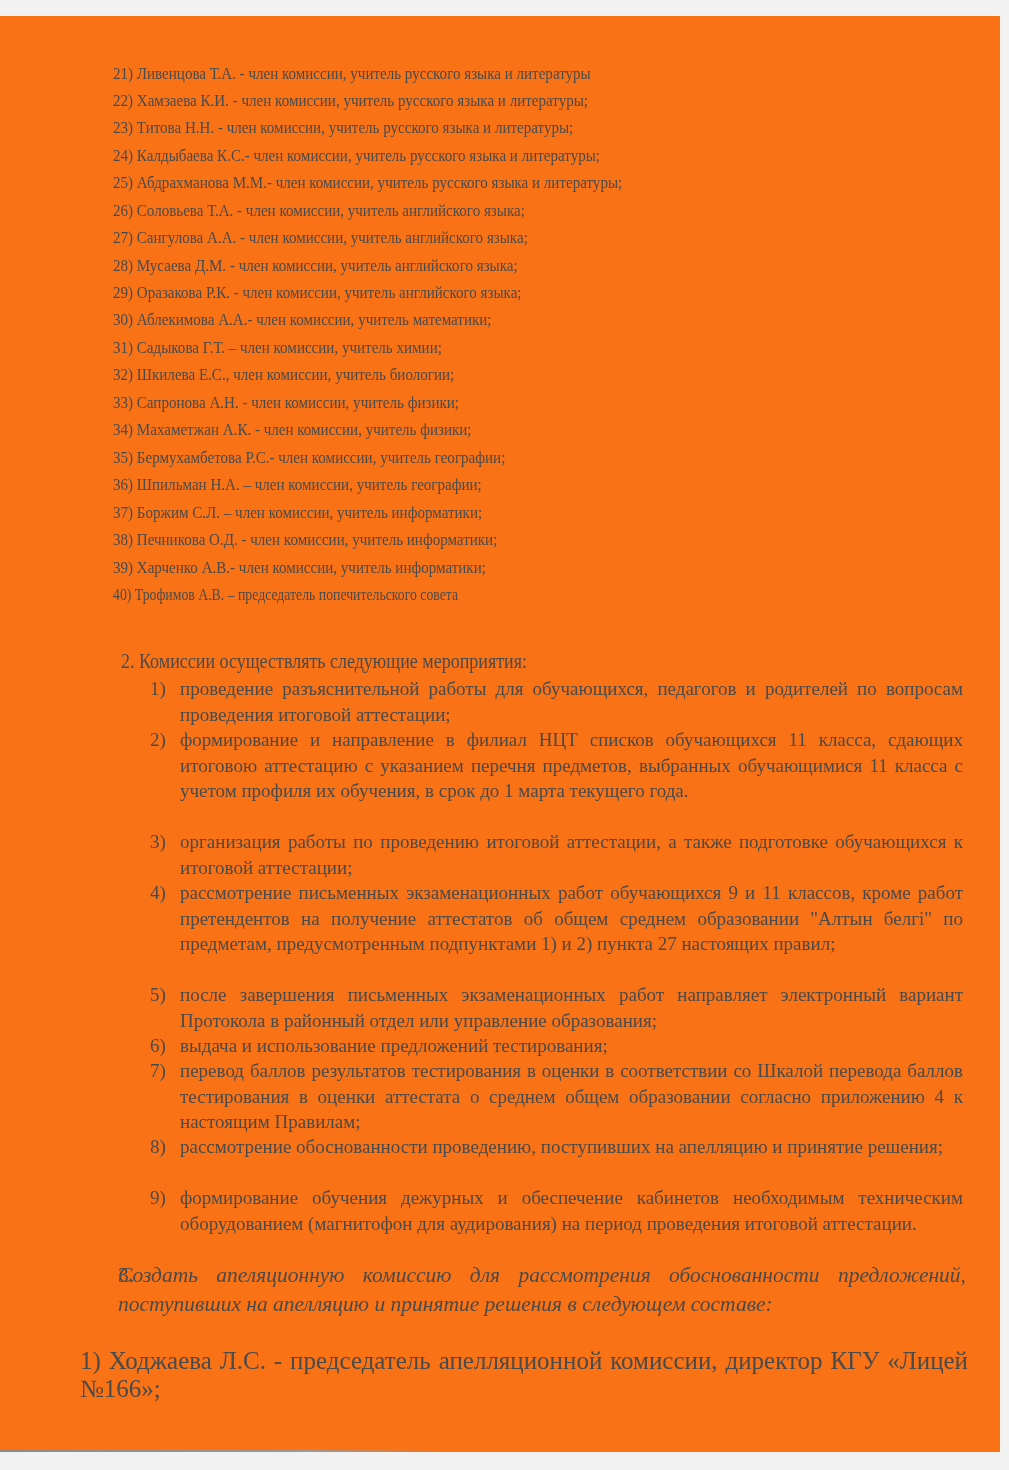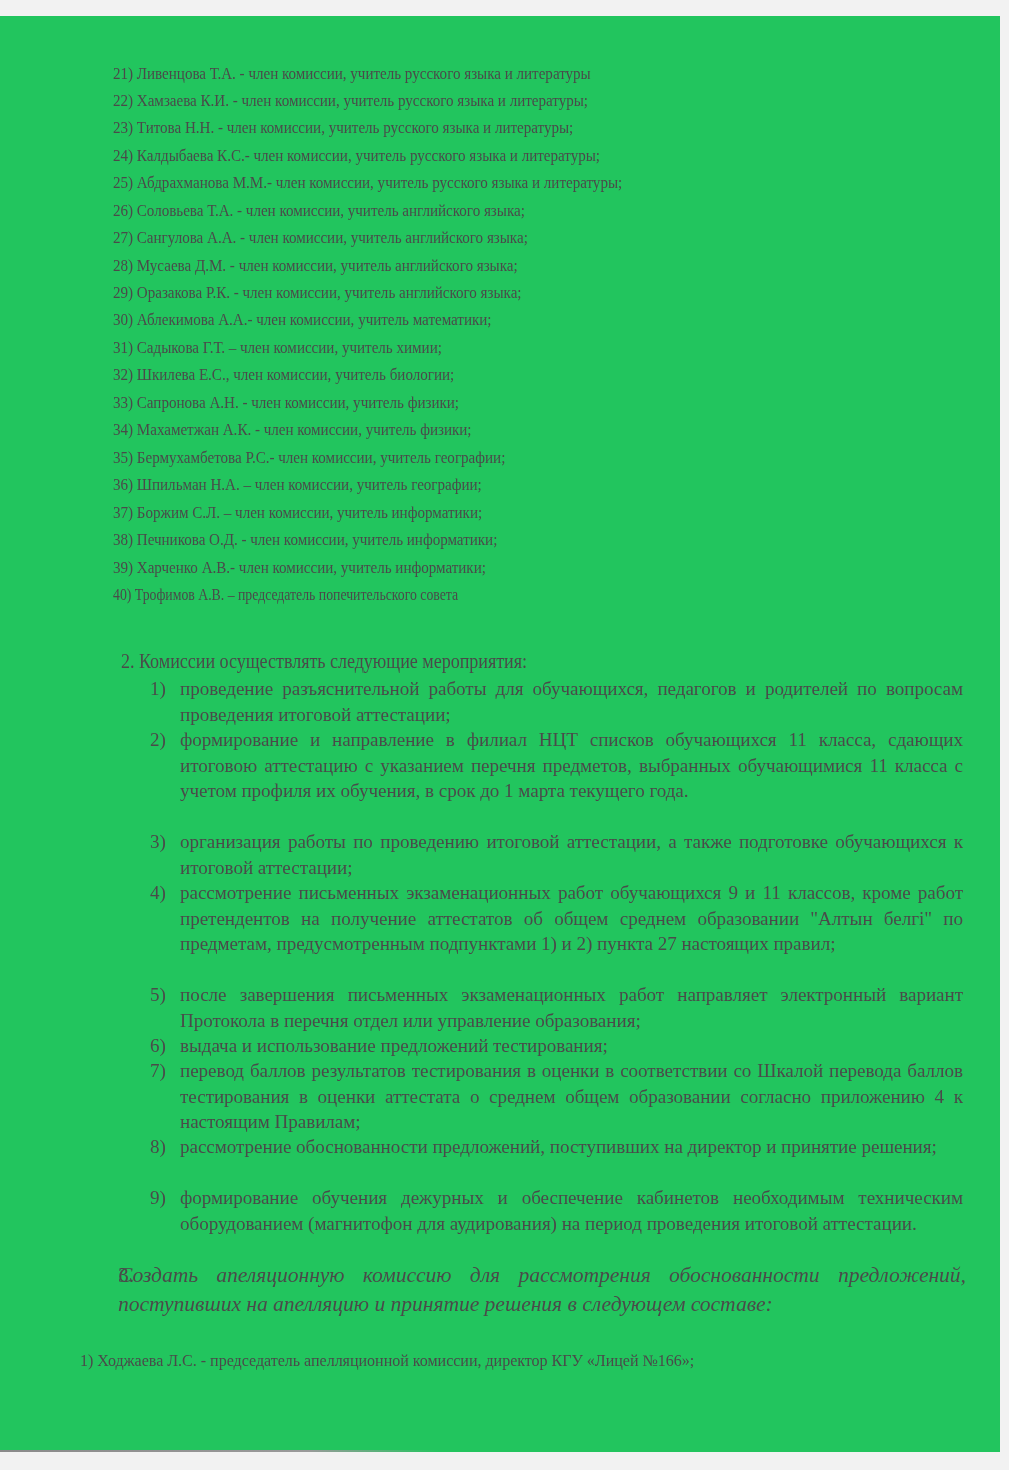--- a/index.html
+++ b/index.html
@@ -7,21 +7,21 @@
       width: 1009px; height: 1470px;
       background: #f2f2f2;
       position: relative;
       overflow: hidden;
       font-family: "Liberation Serif", "DejaVu Serif", serif;
       color: #4a4a4a;
     }
     .page {
       position: absolute; left: 0; top: 16px;
       width: 1000px; height: 1436px;
-      background: #22c55e;
+      background: #f97316;
     }
     .bottom-rule {
       position: absolute; left: 0; top: 1450px;
       width: 440px; height: 2px;
       background: linear-gradient(to right, #8a8a8a, #9a9a9a 70%, rgba(200,200,200,0));
     }
     .member {
       position: absolute;
       font-size: 17.5px;
       line-height: 20px;
@@ -56,21 +56,21 @@
       position: absolute; left: 118px; top: 1261px; width: 848px;
       font-size: 21.5px; line-height: 29px;
     }
     .sec3 .tnum { position: absolute; left: 0; top: 0; }
     .sec3 .ttext {
       display: block; 
       text-align: justify; text-align-last: left; font-style: italic;
     }
     .appeal {
       position: absolute; left: 80px; top: 1347px; width: 888px;
-      font-size: 16px; line-height: 28px;
+      font-size: 25px; line-height: 28px;
       text-align: justify; text-align-last: left;
     }
   </style>
 </head>
 <body>
 
 <div class="page">
 
   <div>
     <div class="member" style="left:113px; top:47px;"><span class="num">21)</span> <span>Ливенцова Т.А. - член комиссии,  учитель русского языка и литературы</span></div>
@@ -109,33 +109,33 @@
     <div class="task" style="top:813px;">
       <span class="tnum">3)</span>
       <span class="ttext">организация работы по проведению итоговой аттестации, а также подготовке обучающихся к итоговой аттестации;</span>
     </div>
     <div class="task" style="top:864px;">
       <span class="tnum">4)</span>
       <span class="ttext">рассмотрение письменных экзаменационных работ обучающихся 9 и 11 классов, кроме работ претендентов на получение аттестатов об общем среднем образовании  "Алтын белгі" по предметам, предусмотренным подпунктами 1) и 2) пункта 27 настоящих правил;</span>
     </div>
     <div class="task" style="top:966px;">
       <span class="tnum">5)</span>
-      <span class="ttext">после завершения письменных экзаменационных работ направляет электронный вариант Протокола в перечня отдел или управление образования;</span>
+      <span class="ttext">после завершения письменных экзаменационных работ направляет электронный вариант Протокола в районный отдел или управление образования;</span>
     </div>
     <div class="task" style="top:1017px;">
       <span class="tnum">6)</span>
       <span class="ttext">выдача и использование предложений тестирования;</span>
     </div>
     <div class="task" style="top:1042px;">
       <span class="tnum">7)</span>
       <span class="ttext">перевод баллов результатов тестирования в оценки в соответствии со Шкалой перевода баллов тестирования в оценки аттестата о среднем общем образовании согласно приложению 4 к настоящим Правилам;</span>
     </div>
     <div class="task" style="top:1118px;">
       <span class="tnum">8)</span>
-      <span class="ttext">рассмотрение обоснованности предложений, поступивших на директор и принятие решения;</span>
+      <span class="ttext">рассмотрение обоснованности проведению, поступивших на апелляцию и принятие решения;</span>
     </div>
     <div class="task" style="top:1169px;">
       <span class="tnum">9)</span>
       <span class="ttext">формирование обучения дежурных и обеспечение кабинетов необходимым техническим оборудованием (магнитофон для аудирования) на период проведения итоговой аттестации.</span>
     </div>
   </div>
 
   <div class="sec3" style="top:1245px;">
     <span class="tnum">3.</span>
     <span class="ttext">Создать апеляционную комиссию для рассмотрения обоснованности предложений, поступивших на апелляцию и принятие решения в следующем составе:</span>

